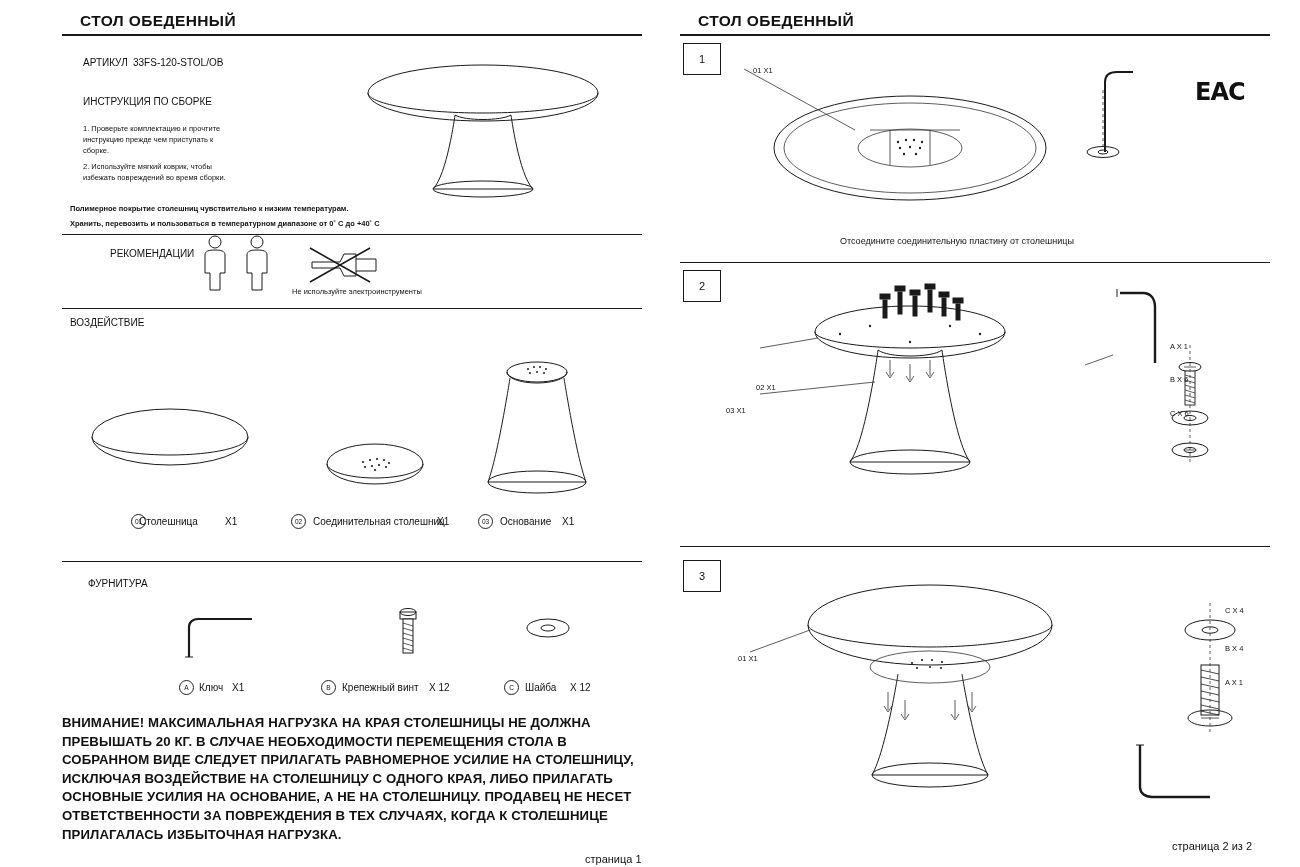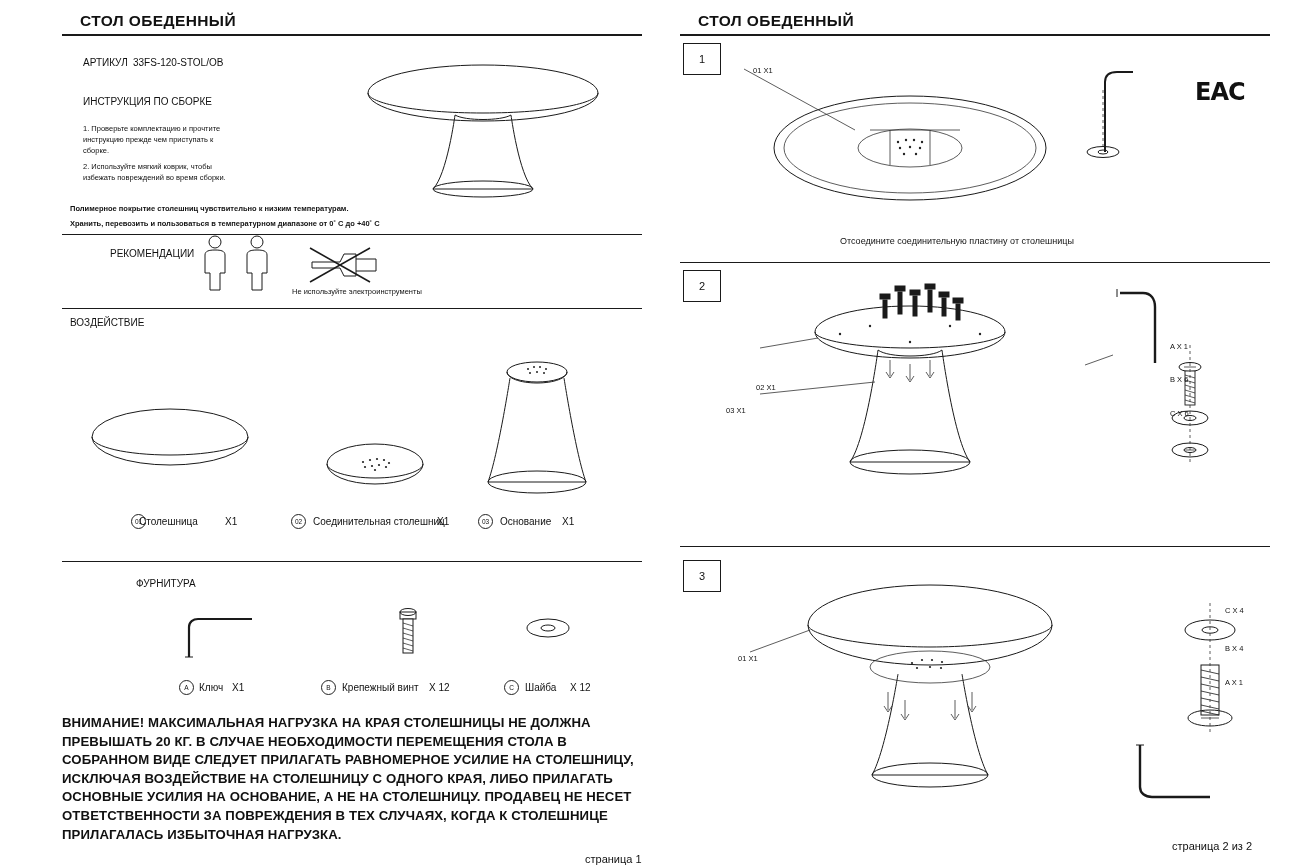--- a/index.html
+++ b/index.html
@@ -141,21 +141,21 @@
 
     <div class="circnum" style="left:291px;top:514px;">02</div>
     <div class="t small" style="left:313px;top:516px;">Соединительная столешниц</div>
     <div class="t small" style="left:437px;top:516px;">X1</div>
 
     <div class="circnum" style="left:478px;top:514px;">03</div>
     <div class="t small" style="left:500px;top:516px;">Основание</div>
     <div class="t small" style="left:562px;top:516px;">X1</div>
 
     <div class="hr" style="left:62px;top:561px;width:580px;"></div>
-    <div class="t small" style="left:88px;top:578px;margin-left:48px;">ФУРНИТУРА</div>
+    <div class="t small" style="left:88px;top:578px;">ФУРНИТУРА</div>
 
     <svg style="position:absolute;left:180px;top:605px;" width="85" height="55">
       <path class="stroke" style="stroke-width:2.2" d="M9 52 L9 22 C9 17 13 14 18 14 L72 14"></path>
       <path class="stroke" d="M5 52 L13 52"></path>
     </svg>
 
     <svg style="position:absolute;left:398px;top:605px;" width="26" height="58">
       <ellipse class="stroke" cx="10" cy="7" rx="8" ry="3.5" fill="#fff"></ellipse>
       <rect class="stroke" x="2" y="7" width="16" height="7" fill="#fff"></rect>
       <rect x="5" y="14" width="10" height="34" fill="#fff" stroke="#1a1a1a" stroke-width="1"></rect>

